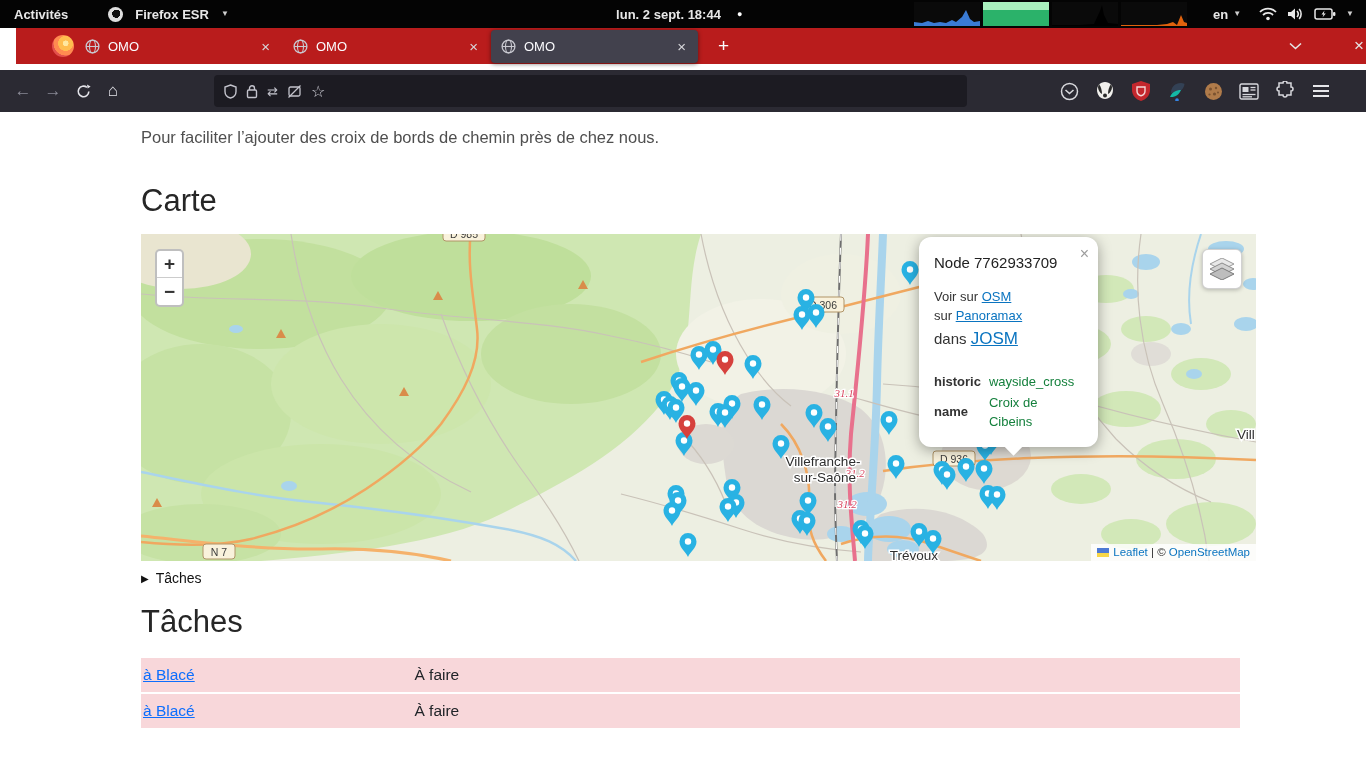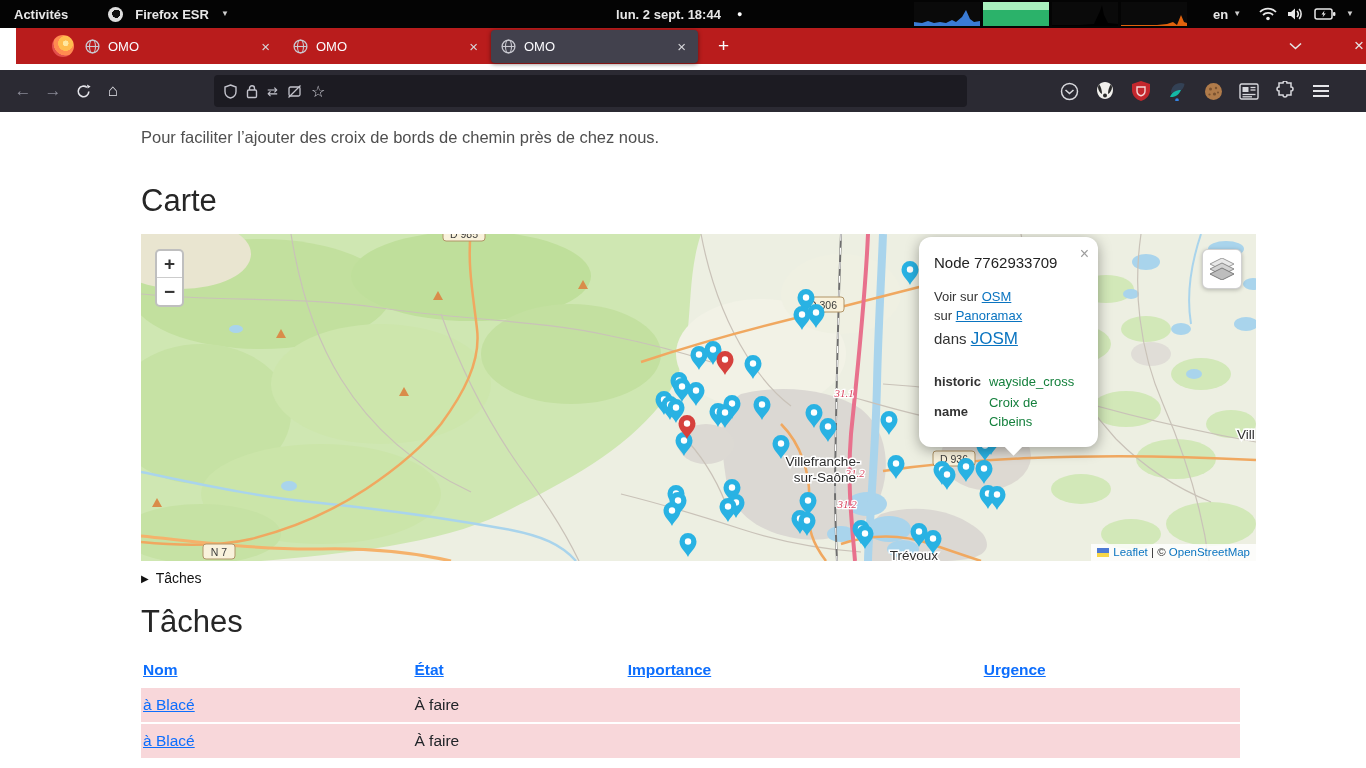--- a/index.html
+++ b/index.html
@@ -605,26 +605,20 @@
 
 
       <table class="tasks">
         <colgroup>
             <col class="c1">
             <col class="c2">
             <col class="c3">
             <col class="c4">
           </colgroup>
         <tbody>
-            <tr>
-          <th><a href="#">Nom</a></th>
-          <th><a href="#">État</a></th>
-          <th><a href="#">Importance</a></th>
-          <th><a href="#">Urgence</a></th>
-        </tr>
         <tr class="data">
           <td><a href="#">à Blacé</a></td>
           <td>À faire</td>
           <td></td>
           <td></td>
         </tr>
         <tr class="data">
           <td><a href="#">à Blacé</a></td>
           <td>À faire</td>
           <td></td>

